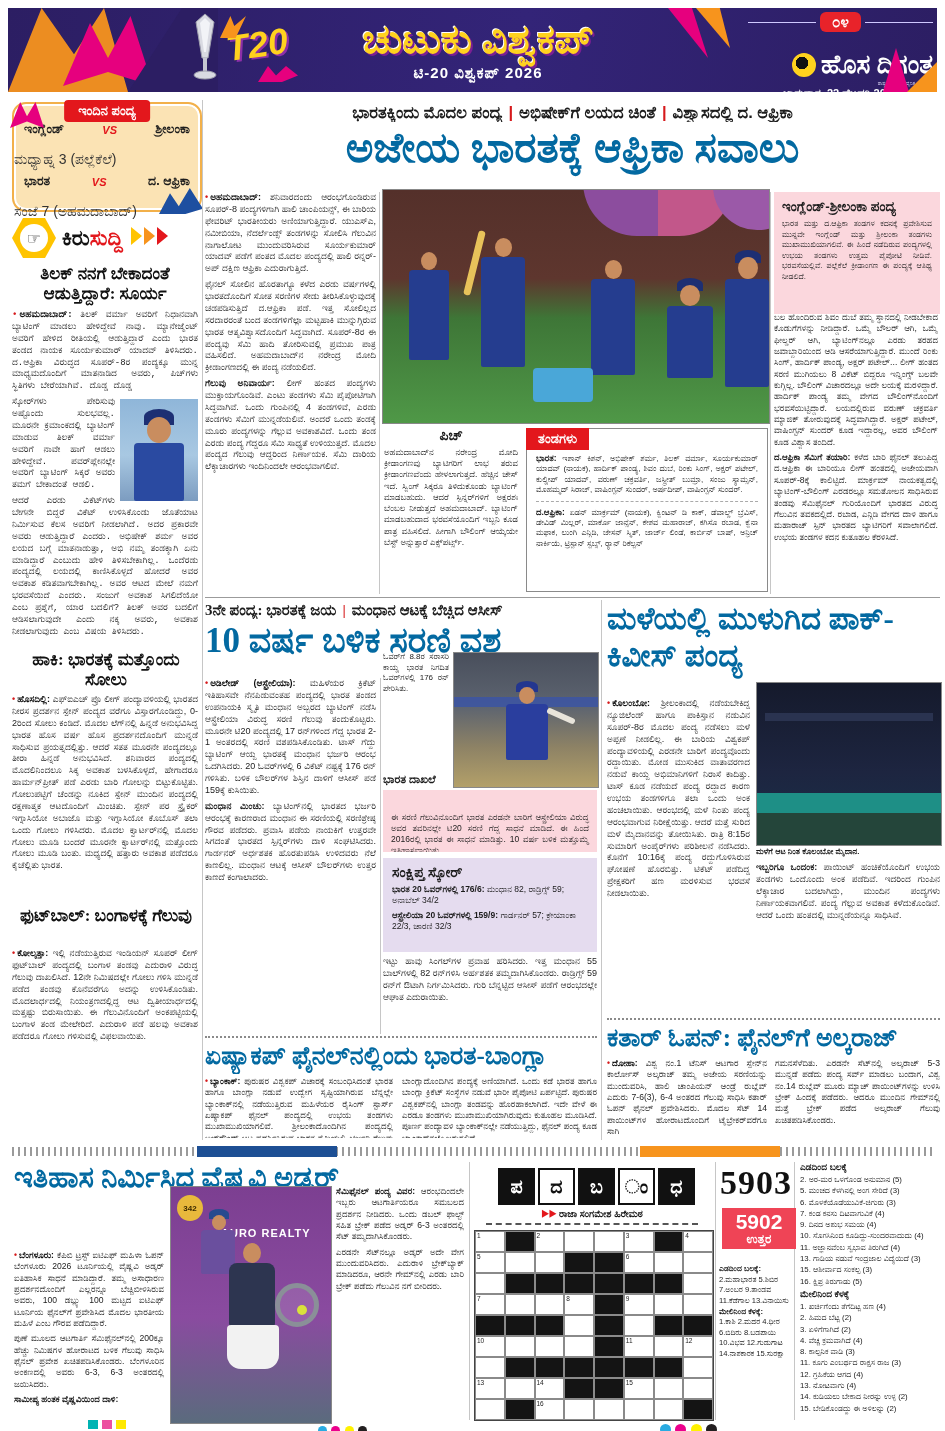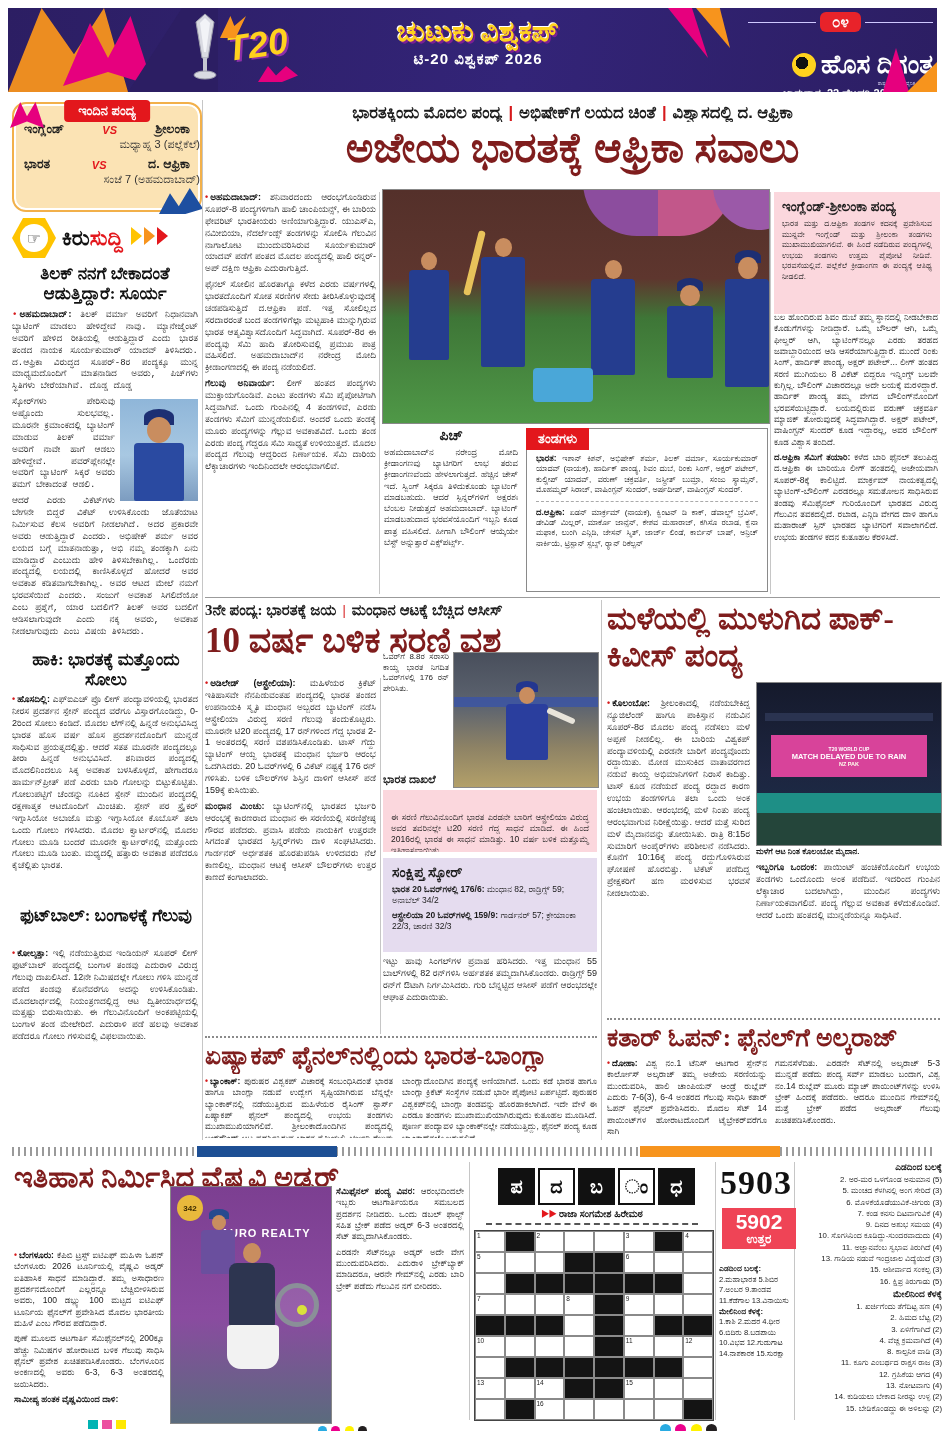--- a/index.html
+++ b/index.html
@@ -2,46 +2,46 @@
 <html><head>
 <meta charset="utf-8">
 <style>
   html,body{margin:0;padding:0;background:#e8e8e8;}
   .page{position:relative;width:945px;height:1431px;background:#fff;overflow:hidden;
         font-family:"Liberation Sans",sans-serif;color:#1c1c1c;}
   .abs{position:absolute;}
   
   .banner{left:8px;top:8px;width:929px;height:84px;background:linear-gradient(100deg,#2c1e63 0%,#332478 55%,#2c1e63 100%);overflow:hidden;}
   .zig{position:absolute;}
-  .banner-title{font-family:"Liberation Serif",serif;font-weight:bold;font-size:28px;color:#ffd21e;
+  .banner-title{font-family:"Liberation Serif",serif;font-weight:bold;font-size:40px;color:#ffd21e;
         text-shadow:2px 2px 0 #7c1f93, -1px -1px 0 #fff;}
   .banner-sub{color:#fff;font-weight:bold;font-size:15px;letter-spacing:1px;}
   .t20{font-style:italic;font-weight:bold;font-size:36px;color:#ffd21e;text-shadow:2px 2px 0 #8c2fa8;transform:rotate(-8deg);display:inline-block;}
   .mast-badge{background:#e8232a;color:#fff;font-weight:bold;font-size:15px;padding:1px 12px;border-radius:6px;}
   .mast-name{color:#fff;font-weight:bold;font-size:26px;font-family:"Liberation Serif",serif;}
   .mast-tag{color:#e8e2ff;font-size:5px;}
   .mast-date{color:#fff;font-weight:bold;font-size:11px;}
   .mast-ed{color:#fff;font-size:9px;text-align:center;}
   .logo-dot{width:20px;height:20px;border-radius:50%;background:radial-gradient(circle at 40% 40%,#111 0 36%,#ffd21e 38% 100%);border:2px solid #ffd21e;display:inline-block;}
   
   .bt{font-size:9px;line-height:1.32;text-align:justify;margin:0 0 4px 0;}
   .bt b.dl{color:#111;}
   .red-dot{color:#d61a1c;font-weight:bold;margin-right:2px;}
   .khead{font-weight:bold;}
   .ksep{color:#d61a1c;font-weight:bold;padding:0 6px;}
-  .headline{font-family:"Liberation Serif",serif;font-weight:bold;color:#7f1d1d;line-height:1.08;overflow:hidden;}
+  .headline{font-family:"Liberation Serif",serif;font-weight:bold;color:#0369a1;line-height:1.08;overflow:hidden;}
   .vrule{width:1px;background:#c6c6c6;}
   .hrule{height:1px;background:#9b9b9b;}
   .dotrule{border-top:2px dotted #8a8a8a;}
   
   .today{background:#fbe3b4;border:2px solid #f2b04a;border-radius:14px;box-shadow:0 0 0 2px #fff inset;}
   .today-head{position:absolute;top:-4px;left:50%;transform:translateX(-50%);background:#e3171c;color:#fff;font-weight:bold;font-size:13px;padding:3px 14px;border-radius:4px;white-space:nowrap;}
   .match-row{display:flex;justify-content:space-between;align-items:center;font-weight:bold;font-size:12.5px;padding:0 10px;}
   .vs{color:#e3171c;font-style:italic;font-weight:bold;font-size:11px;}
-  .match-info{text-align:right;font-size:11px;color:#333;margin-top:1px;}
+  .match-info{text-align:left;font-size:14px;color:#333;margin-top:14px;}
   .hex{width:44px;height:40px;background:#ffc400;clip-path:polygon(25% 0,75% 0,100% 50%,75% 100%,25% 100%,0 50%);display:flex;align-items:center;justify-content:center;}
   .hex-inner{width:28px;height:28px;border-radius:50%;background:#fff;display:flex;align-items:center;justify-content:center;font-size:16px;color:#111;}
   .kiru-k{font-weight:bold;font-size:21px;color:#111;}
   .kiru-s{font-weight:bold;font-size:21px;color:#e3171c;}
   .chev{width:0;height:0;border-top:9px solid transparent;border-bottom:9px solid transparent;border-left:11px solid #ffc400;display:inline-block;margin-left:2px;}
   .side-head{font-family:"Liberation Serif",serif;font-weight:bold;font-size:17px;line-height:1.15;text-align:center;color:#111;}
   
   .pinkbox{background:#fbd7dd;padding:7px 8px;}
   .pinkbox .pb-title{font-weight:bold;font-size:13.5px;margin-bottom:4px;}
   .teams{border:1px solid #8a8a8a;background:#fff;}
@@ -280,25 +280,20 @@
   <div class="abs vrule" style="left:601px;top:600px;height:540px;"></div>
 
   <div class="abs headline" style="left:607px;top:600px;width:333px;height:92px;font-size:31px;line-height:1.2;">
     <span>ಮಳೆಯಲ್ಲಿ ಮುಳುಗಿದ ಪಾಕ್-ಕಿವೀಸ್ ಪಂದ್ಯ</span>
   </div>
   <div class="abs" style="left:607px;top:698px;width:143px;height:316px;overflow:hidden;">
     <p class="bt"><span class="red-dot">•</span><b class="dl">ಕೊಲಂಬೋ: </b><span>ಶ್ರೀಲಂಕಾದಲ್ಲಿ ನಡೆಯಬೇಕಿದ್ದ ನ್ಯೂಜಿಲೆಂಡ್ ಹಾಗೂ ಪಾಕಿಸ್ತಾನ ನಡುವಿನ ಸೂಪರ್-8ರ ಮೊದಲ ಪಂದ್ಯ ನಡೆಸಲು ಮಳೆ ಅಪ್ಪಣೆ ನೀಡಲಿಲ್ಲ. ಈ ಬಾರಿಯ ವಿಶ್ವಕಪ್ ಪಂದ್ಯಾವಳಿಯಲ್ಲಿ ಎರಡನೇ ಬಾರಿಗೆ ಪಂದ್ಯವೊಂದು ರದ್ದಾಯಿತು. ಮೋಡ ಮುಸುಕಿದ ವಾತಾವರಣದ ನಡುವೆ ಕಾಯ್ದ ಅಭಿಮಾನಿಗಳಿಗೆ ನಿರಾಸೆ ಕಾದಿತ್ತು. ಟಾಸ್ ಕೂಡ ನಡೆಯದೆ ಪಂದ್ಯ ರದ್ದಾದ ಕಾರಣ ಉಭಯ ತಂಡಗಳಿಗೂ ತಲಾ ಒಂದು ಅಂಕ ಹಂಚಲಾಯಿತು. ಆರಂಭದಲ್ಲಿ ಮಳೆ ನಿಂತು ಪಂದ್ಯ ಆರಂಭವಾಗುವ ನಿರೀಕ್ಷೆಯಿತ್ತು. ಆದರೆ ಮತ್ತೆ ಸುರಿದ ಮಳೆ ಮೈದಾನವನ್ನು ತೋಯಿಸಿತು. ರಾತ್ರಿ 8:15ರ ಸುಮಾರಿಗೆ ಅಂಪೈರ್‌ಗಳು ಪರಿಶೀಲನೆ ನಡೆಸಿದರು. ಕೊನೆಗೆ 10:16ಕ್ಕೆ ಪಂದ್ಯ ರದ್ದುಗೊಳಿಸಿರುವ ಘೋಷಣೆ ಹೊರಬಿತ್ತು. ಟಿಕೆಟ್ ಪಡೆದಿದ್ದ ಪ್ರೇಕ್ಷಕರಿಗೆ ಹಣ ಮರಳಿಸುವ ಭರವಸೆ ನೀಡಲಾಯಿತು.</span></p>
   </div>
   <div class="ph" style="left:756px;top:682px;width:184px;height:162px;background:linear-gradient(180deg,#151a2c 0%,#1d2540 55%,#18304a 100%);border:1px solid #888;">
     <div class="fig" style="left:8px;top:30px;width:168px;height:8px;background:#2a3350;"></div>
-    <div class="fig" style="left:14px;top:52px;width:156px;height:42px;background:#d8439a;display:flex;flex-direction:column;align-items:center;justify-content:center;">
-      <span style="color:#fff;font-size:5px;font-weight:bold;">T20 WORLD CUP</span>
-      <span style="color:#fff;font-size:7.5px;font-weight:bold;text-align:center;">MATCH DELAYED DUE TO RAIN</span>
-      <span style="color:#ffe;font-size:5.5px;font-weight:bold;">NZ   PAK</span>
-    </div>
     <div class="fig" style="left:0;top:110px;width:184px;height:20px;background:#1e8f86;"></div>
     <div class="fig" style="left:0;top:130px;width:184px;height:32px;background:#24453a;"></div>
   </div>
   <div class="abs" style="left:756px;top:847px;width:184px;font-size:8px;font-weight:bold;">
     <span>ಮಳೆಗೆ ಆಟ ನಿಂತ ಕೊಲಂಬೋ ಮೈದಾನ.</span>
   </div>
   <div class="abs" style="left:756px;top:862px;width:184px;height:152px;overflow:hidden;">
     <p class="bt"><b>ಇಬ್ಬರಿಗೂ ಒಂದಂಕ: </b><span>ಪಾಯಿಂಟ್ ಹಂಚಿಕೆಯೊಂದಿಗೆ ಉಭಯ ತಂಡಗಳು ಒಂದೊಂದು ಅಂಕ ಪಡೆದಿವೆ. ಇದರಿಂದ ಗುಂಪಿನ ಲೆಕ್ಕಾಚಾರ ಬದಲಾಗಿದ್ದು, ಮುಂದಿನ ಪಂದ್ಯಗಳು ನಿರ್ಣಾಯಕವಾಗಲಿವೆ. ಪಂದ್ಯ ಗೆಲ್ಲುವ ಅವಕಾಶ ಕಳೆದುಕೊಂಡಿವೆ. ಆದರೆ ಒಂದು ಹಂತದಲ್ಲಿ ಮುನ್ನಡೆಯನ್ನೂ ಸಾಧಿಸಿವೆ.</span></p>
   </div>
 
@@ -489,21 +484,21 @@
     <div class="n">5902</div>
     <div class="l">ಉತ್ತರ</div>
   </div>
   <div class="abs anstext" style="left:719px;top:1264px;width:74px;height:158px;overflow:hidden;">
     <b>ಎಡದಿಂದ ಬಲಕ್ಕೆ:</b><br>
     <span>2.ಮಹಾಭಾರತ 5.ಶಿಬಿರ 7.ಅಂಬರ 9.ತಾಂಡವ 11.ಕೆಡೆಗಾಲ 13.ವಿನಾಯಿಸು</span><br>
     <b>ಮೇಲಿನಿಂದ ಕೆಳಕ್ಕೆ:</b><br>
     <span>1.ಕಾಶಿ 2.ಮದರ 4.ಧೀರ 6.ಬಿದಿರು 8.ಬಡಪಾಯಿ 10.ವಿಭವ 12.ಗುಡುಗಾಟ 14.ನಾಶಕಾರಕ 15.ಸುರಕ್ಷಾ</span>
   </div>
 
-  <div class="abs" style="left:800px;top:1160px;width:142px;height:262px;overflow:hidden;text-align:right;">
+  <div class="abs" style="left:800px;top:1160px;width:142px;height:262px;overflow:hidden;">
     <div class="clue-label">ಎಡದಿಂದ ಬಲಕ್ಕೆ</div>
     <p class="clue">2. ಅರ-ಮರ ಒಳಗೊಂಡ ಅನುಮಾನ (5)</p>
     <p class="clue">5. ಮಂಚದ ಕೆಳಗಿನಲ್ಲಿ ಅಂಗ ಸೇರಿದೆ (3)</p>
     <p class="clue">6. ಮೊಳಕೆಯೊಡೆಯುವಿಕೆ-ಚಿಗುರು (3)</p>
     <p class="clue">7. ಕಂಡ ಕನಸು ದಿಟವಾಗುವಿಕೆ (4)</p>
     <p class="clue">9. ದಿನದ ಅಶುಭ ಸಮಯ (4)</p>
     <p class="clue">10. ಸೊಗಸಿನಿಂದ ಕೂಡಿದ್ದು-ಸುಂದರವಾದುದು (4)</p>
     <p class="clue">11. ಅಜ್ಞಾನವೆಂಬ ಸ್ವಭಾವ ತಿರುಗಿದೆ (4)</p>
     <p class="clue">13. ಗಾಡಿಯ ನಡುವೆ ಇಂದ್ರಜಾಲ ವಿದ್ಯೆಯಿದೆ (3)</p>
     <p class="clue">15. ಆಶೀರ್ವಾದ ಸಂಕಲ್ಪ (3)</p>

